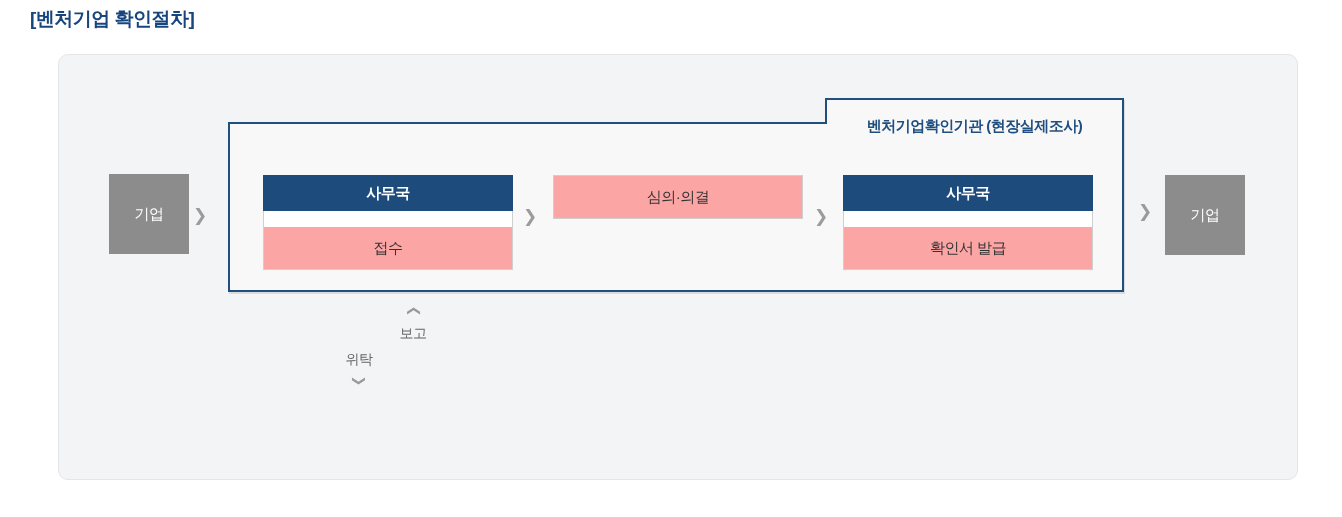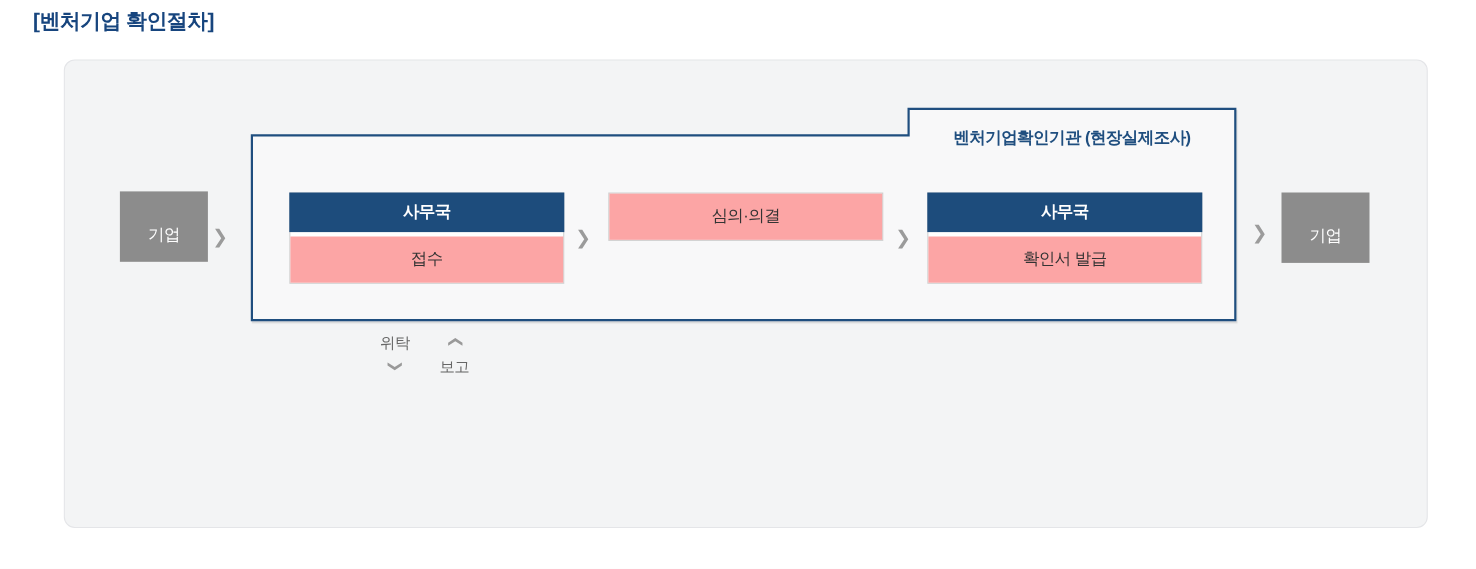--- a/index.html
+++ b/index.html
@@ -21,53 +21,53 @@
     filter:drop-shadow(1px 2px 0 rgba(0,0,0,0.10));
   }
 
   .agency-label{
     position:absolute; left:767px; top:57px; width:297px; height:28px;
     line-height:28px; text-align:center;
     font-size:15px; font-weight:bold; color:#1f4e7f; letter-spacing:-0.5px;
   }
 
   .entity-box{
-    position:absolute; width:80px; height:64px; background:#8c8c8c;
+    position:absolute; width:80px; height:80px; background:#8c8c8c;
     color:#ffffff; font-size:15px; letter-spacing:-0.5px;
     line-height:80px; text-align:center;
   }
   .entity-start{ left:50px; top:119px; }
   .entity-end{ left:1106px; top:120px; }
 
   .flow-arrow{
     position:absolute; width:26px; height:28px; line-height:28px; text-align:center;
     font-size:17px; font-weight:bold; color:#9b9b9b;
   }
   .a1{ left:128px; top:147px; }
   .a2{ left:458px; top:148px; }
   .a3{ left:749px; top:148px; }
   .a4{ left:1073px; top:143px; }
 
   .step-box{ position:absolute; width:250px; background:#ffffff; border:1px solid #cfcfcf; }
   .s1{ left:204px; top:120px; }
   .s2{ left:494px; top:120px; }
   .s3{ left:784px; top:120px; }
   .step-head{
-    height:36px; line-height:36px; text-align:center; margin:-1px -1px 4px -1px;
+    height:36px; line-height:36px; text-align:center; margin:-1px -1px 16px -1px;
     background:#1d4c7c; color:#ffffff; font-size:15px; font-weight:bold; letter-spacing:-0.5px;
   }
   .step-head.gray{ background:#8c8c8c; }
   .step-body{
     height:42px; line-height:42px; text-align:center;
     color:#333333; font-size:15px; letter-spacing:-0.5px; background:#fca5a5;
   }
 
   .delegation{ position:absolute; left:270px; top:245px; display:flex; }
   .delegation .col{ display:flex; flex-direction:column; align-items:center; }
-  .delegation .col1{ width:60px; }
+  .delegation .col1{ width:60px;margin-top:48px; }
   .delegation .col2{ width:48px; }
   .dlabel{ height:22px; line-height:22px; font-size:14px; color:#666666; letter-spacing:-0.5px; }
   .chev{
     height:22px; line-height:22px; font-size:13px; font-weight:bold; color:#999999;
     display:inline-block;
   }
   .chev.down{ transform:rotate(90deg); }
   .chev.up{ transform:rotate(-90deg); }
 
   .evaluator{ left:204px; top:298px; }

